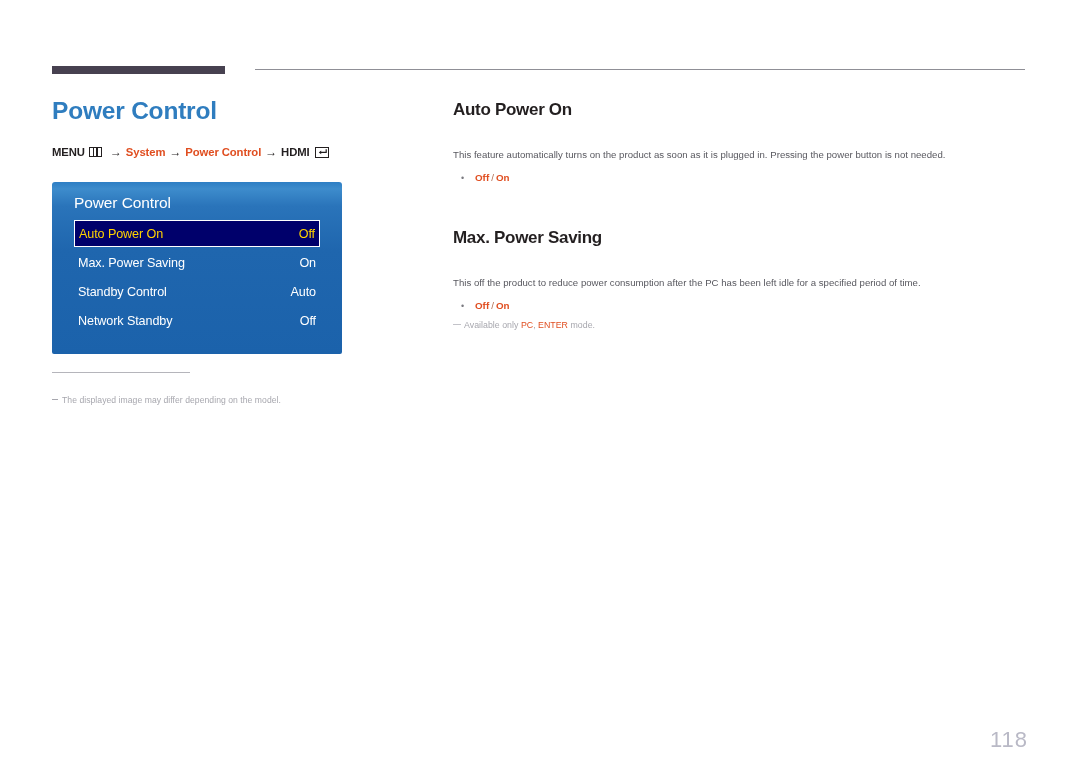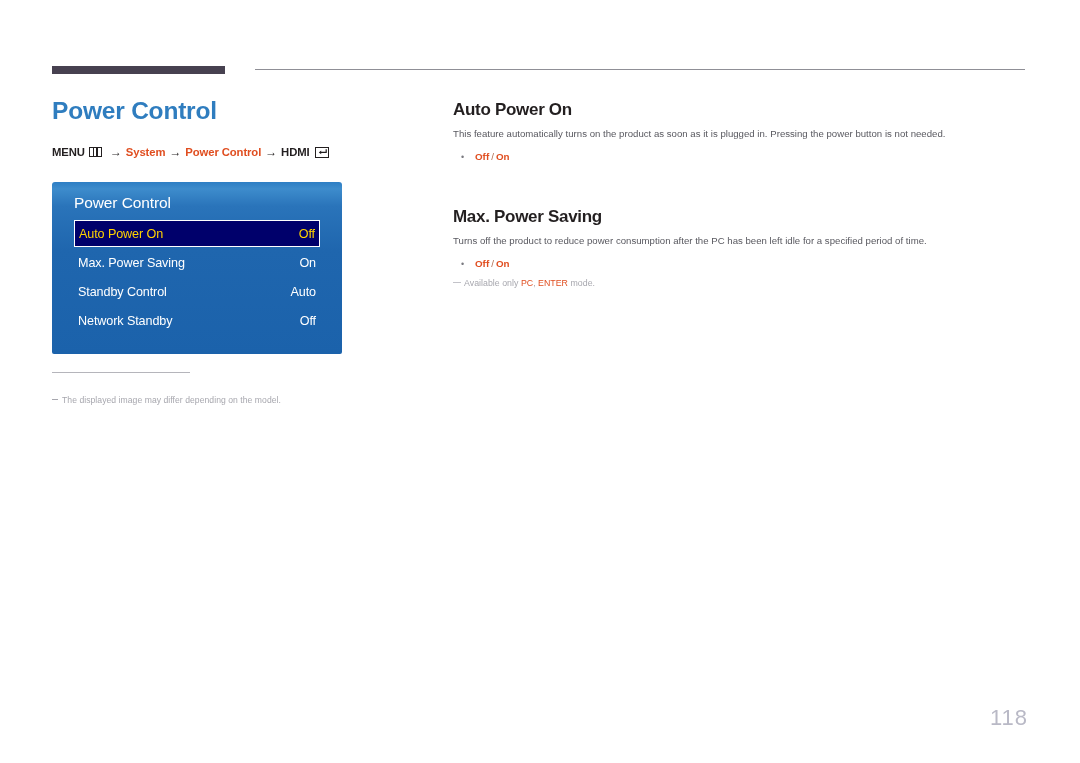--- a/index.html
+++ b/index.html
@@ -182,21 +182,21 @@
   }
   .sec-title {
     font-size: 17px;
     font-weight: bold;
     color: #231f20;
     letter-spacing: -0.3px;
     margin: 0;
     line-height: 1.2;
   }
   .sec-body {
-    margin-top: 7px;
+    margin-top: 28px;
     font-size: 9.6px;
     color: #58585f;
     letter-spacing: 0.02px;
     line-height: 1.45;
   }
   .bullet-row {
     margin-top: 8px;
     font-size: 9.8px;
     display: flex;
     align-items: baseline;
@@ -228,21 +228,21 @@
     margin-right: 3px;
   }
   .note-accent { color: #e04e20; font-weight: normal; }
 
   .sec-gap { height: 45px; }
 
   
   .page-num {
     position: absolute;
     right: 52px;
-    top: 705px;
+    top: 727px;
     font-size: 22px;
     color: #b9b9c6;
     letter-spacing: 1px;
     font-weight: normal;
   }
 </style>
 </head>
 <body>
 
 <div class="header-bar"></div>
@@ -306,21 +306,21 @@
   <h2 class="sec-title">Auto Power On</h2>
   <p class="sec-body">This feature automatically turns on the product as soon as it is plugged in. Pressing the power button is not needed.</p>
   <div class="bullet-row">
     <span class="bullet-dot">•</span>
     <span><span class="opt-bold">Off</span><span class="opt-sep">/</span><span class="opt-bold">On</span></span>
   </div>
 
   <div class="sec-gap"></div>
 
   <h2 class="sec-title">Max. Power Saving</h2>
-  <p class="sec-body">Turns off the product to reduce power consumption after the PC has been left idle for a specified period of time.</p>
+  <p class="sec-body">This off the product to reduce power consumption after the PC has been left idle for a specified period of time.</p>
   <div class="bullet-row">
     <span class="bullet-dot">•</span>
     <span><span class="opt-bold">Off</span><span class="opt-sep">/</span><span class="opt-bold">On</span></span>
   </div>
   <div class="note-row">
     <span class="nd"></span><span>Available only </span><span class="note-accent">PC</span><span>, </span><span class="note-accent">ENTER</span><span> mode.</span>
   </div>
 </div>
 
 <div class="page-num">118</div>

